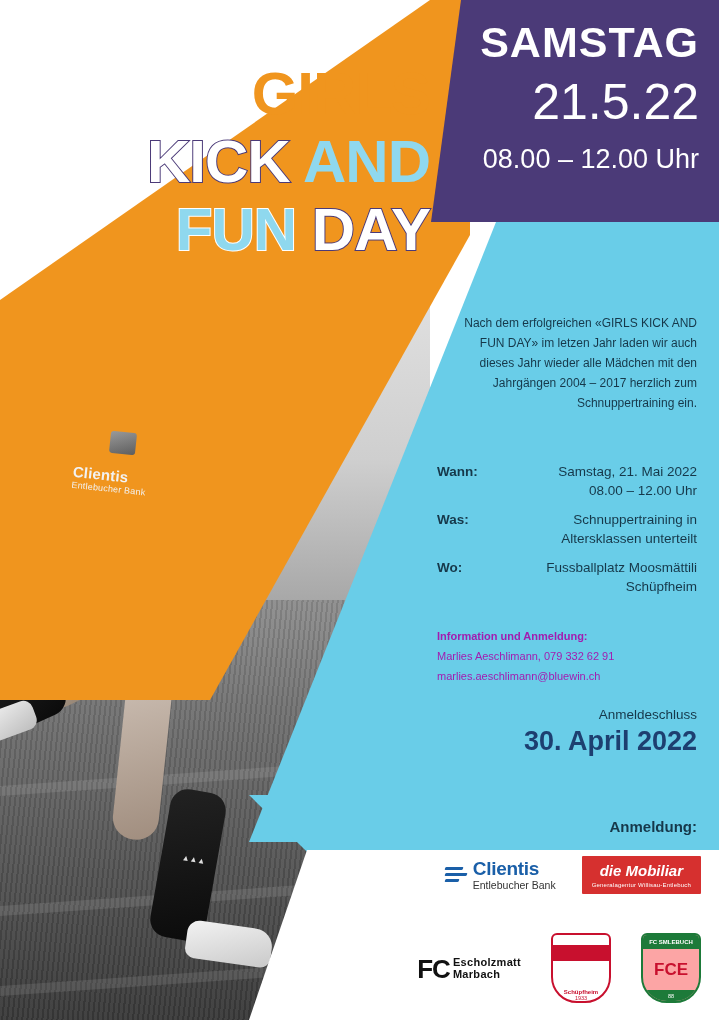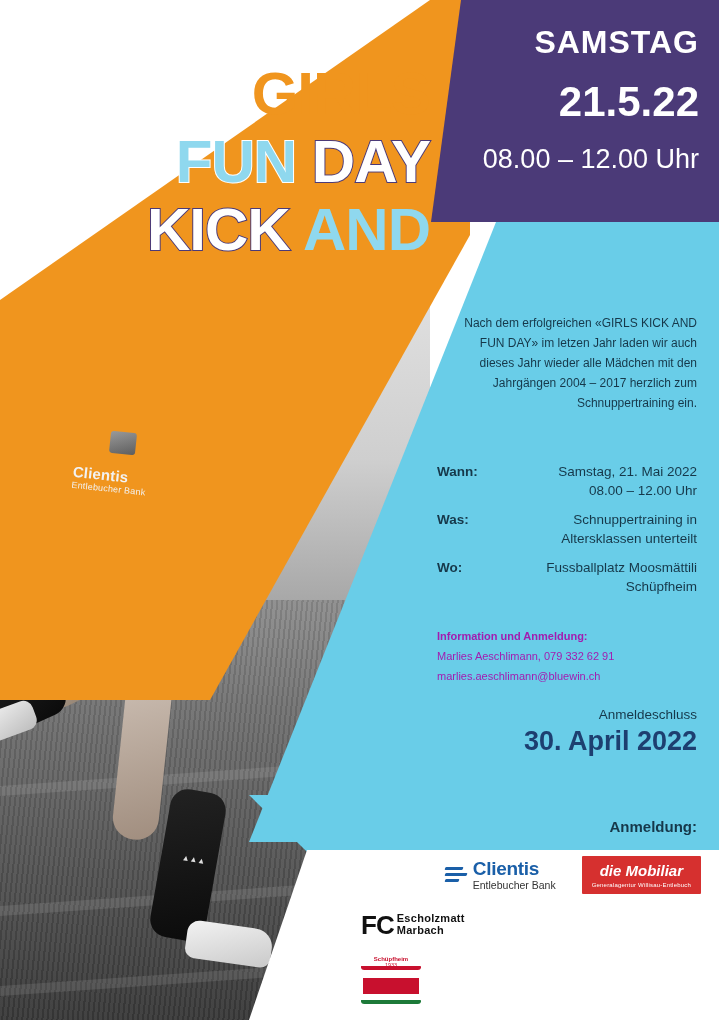--- a/index.html
+++ b/index.html
@@ -96,22 +96,22 @@
   }
   .w-blue{ color:#8fd8ee; }
   .w-blue-o{ color:#8fd8ee; -webkit-text-stroke:2px #ffffff; paint-order:stroke fill;}
   .w-white-o{ color:#ffffff; -webkit-text-stroke:2px #4b3a78; paint-order:stroke fill;}
 
   
   .date-block{
     position:absolute;right:20px;top:18px;width:258px;
     text-align:right;color:#ffffff;z-index:7;
   }
-  .samstag{ font-size:32px;font-weight:bold;letter-spacing:1px;line-height:48px;}
-  .bigdate{ font-size:42px;font-weight:bold;letter-spacing:0px;line-height:68px;margin-top:2px;}
+  .samstag{ font-size:43px;font-weight:bold;letter-spacing:1px;line-height:48px;}
+  .bigdate{ font-size:50px;font-weight:normal;letter-spacing:0px;line-height:68px;margin-top:2px;}
   .time{ font-size:27px;line-height:34px;margin-top:6px;}
 
   
   .intro{
     position:absolute;right:22px;top:313px;width:250px;
     text-align:right;color:#16384a;font-size:12px;line-height:20px;
     z-index:7;
   }
   .details{
     position:absolute;right:22px;top:462px;width:260px;z-index:7;color:#16384a;
@@ -152,33 +152,33 @@
   .clientis-text .c1{ font-size:19px;font-weight:bold;color:#1a5fa8;line-height:20px;letter-spacing:-.3px;}
   .clientis-text .c2{ font-size:10.5px;color:#333;line-height:13px;}
   .mobiliar{
     background:#d6302f;color:#fff;padding:7px 10px 5px;text-align:center;border-radius:1px;
   }
   .mobiliar .m1{ font-size:15px;font-weight:bold;font-style:italic;line-height:16px;}
   .mobiliar .m2{ font-size:6px;line-height:8px;margin-top:2px;letter-spacing:.2px;}
 
   .clubs{
     position:absolute;right:18px;bottom:16px;width:340px;height:72px;z-index:9;
-    display:flex;justify-content:flex-end;gap:30px;flex-direction:column;
+    display:flex;justify-content:flex-end;align-items:center;gap:30px;
   }
   .crest{ width:56px;height:66px;position:relative;}
   .crest.red{
     background:#ffffff;border:2px solid #c8102e;
     border-radius:6px 6px 26px 26px;
     display:flex;flex-direction:column;align-items:center;justify-content:center;
   }
   .crest.red .band{width:100%;height:16px;background:#c8102e;position:absolute;top:10px;}
   .crest.red .nm{position:absolute;bottom:6px;font-size:6px;color:#c8102e;font-weight:bold;}
   .crest.red .yr{position:absolute;bottom:0px;font-size:5.5px;color:#c8102e;}
   .crest.green{
-    background:#f0abfc;border:2px solid #1d7a39;border-radius:6px 6px 26px 26px;
+    background:#fca5a5;border:2px solid #1d7a39;border-radius:6px 6px 26px 26px;
     position:relative;overflow:hidden;
   }
   .crest.green .top{position:absolute;top:0;left:0;right:0;height:14px;background:#1d7a39;
     color:#fff;font-size:6px;display:flex;align-items:center;justify-content:center;font-weight:bold;}
   .crest.green .mid{position:absolute;top:16px;left:0;right:0;bottom:12px;
     display:flex;align-items:center;justify-content:center;color:#c8102e;font-weight:bold;font-size:17px;}
   .crest.green .bot{position:absolute;bottom:0;left:0;right:0;height:11px;background:#1d7a39;
     color:#fff;font-size:5.5px;display:flex;align-items:center;justify-content:center;}
   .fc-esch{
     color:#111;display:flex;align-items:flex-end;gap:3px;
@@ -341,25 +341,25 @@
 
   <div class="orange-wedge"></div>
   <div class="white-top"></div>
   <div class="purple"></div>
   <div class="blue"></div>
   <div class="blue-lower"></div>
   <div class="white-sponsor"></div>
 
   <div class="headline">
     <div class="hl-row hl-girls">GIRLS</div>
+    <div class="hl-row hl-row2">
+      <span class="w-outline">KICK </span><span class="w-blue">AND</span>
+    </div>
     <div class="hl-row hl-row3">
       <span class="w-blue-o">FUN </span><span class="w-white-o">DAY</span>
-    </div>
-    <div class="hl-row hl-row2">
-      <span class="w-outline">KICK </span><span class="w-blue">AND</span>
     </div>
   </div>
 
   <div class="date-block">
     <div class="samstag">SAMSTAG</div>
     <div class="bigdate">21.5.22</div>
     <div class="time">08.00 – 12.00 Uhr</div>
   </div>
 
   <div class="intro">Nach dem erfolgreichen «GIRLS KICK AND FUN DAY» im letzen Jahr laden wir auch dieses Jahr wieder alle Mädchen mit den Jahrgängen 2004 – 2017 herzlich zum Schnuppertraining ein.</div>

